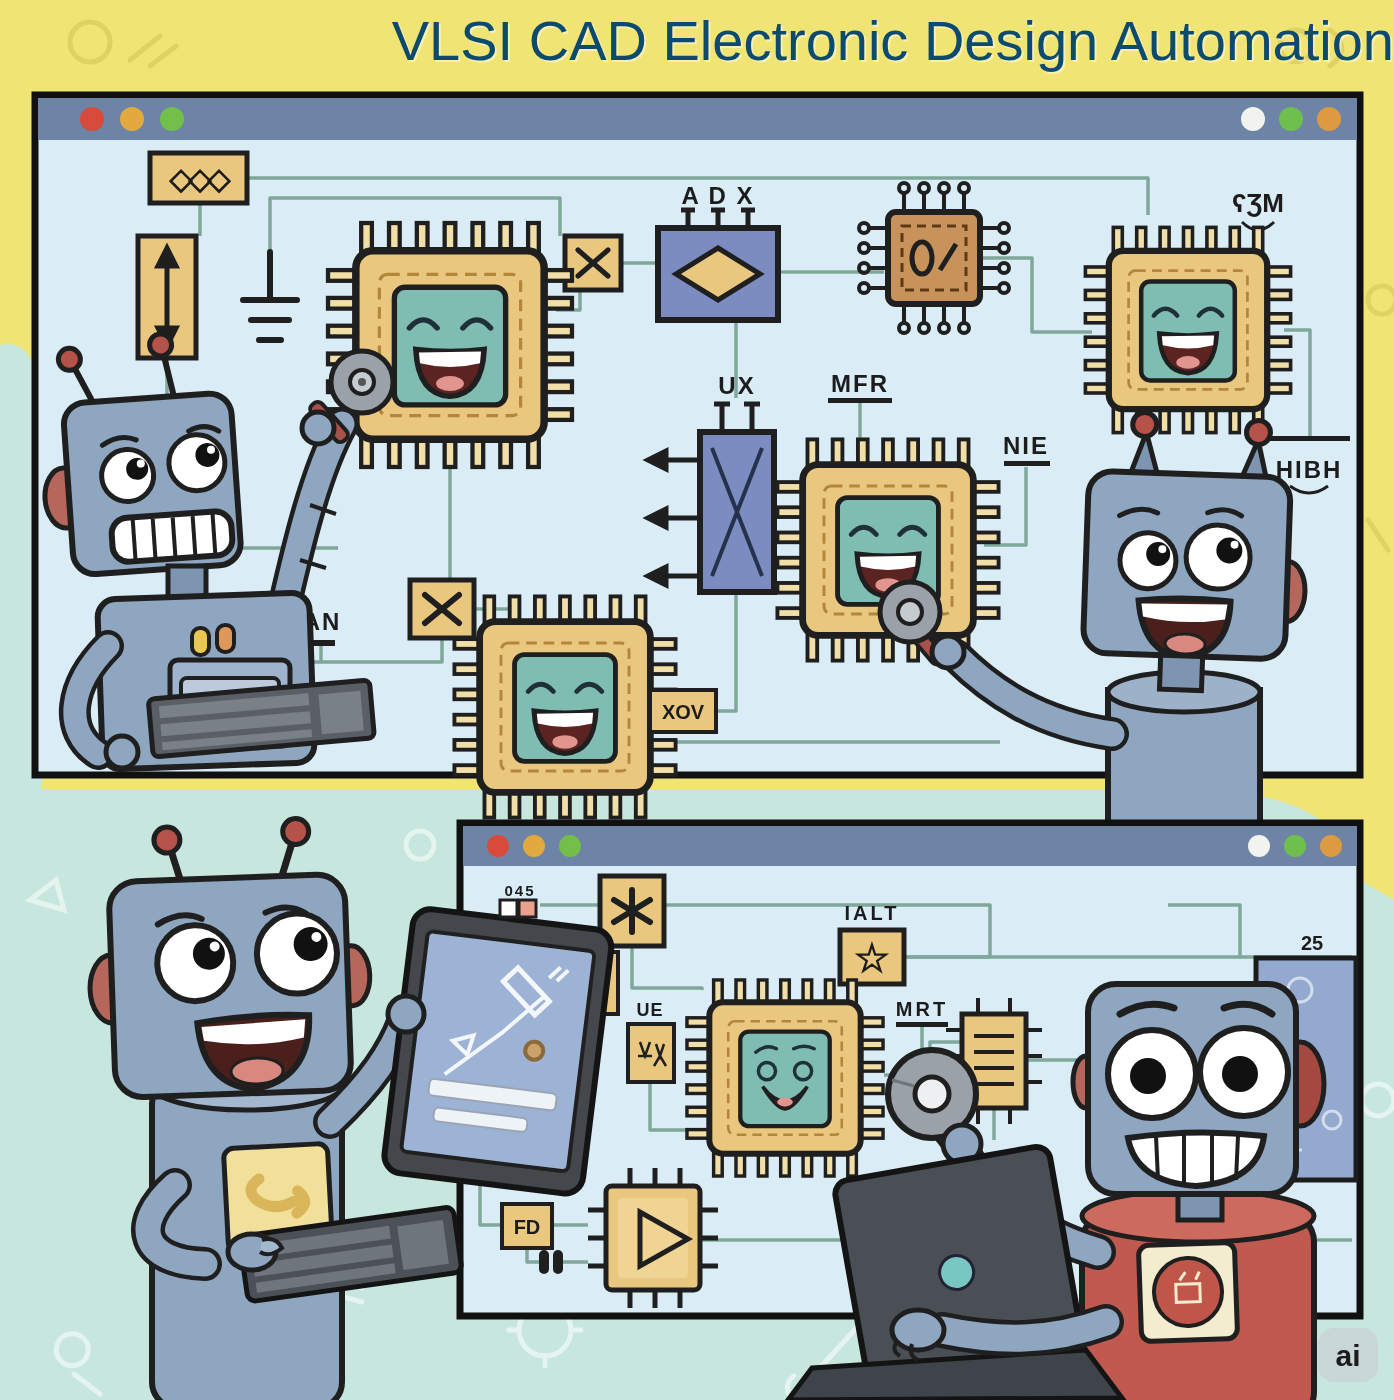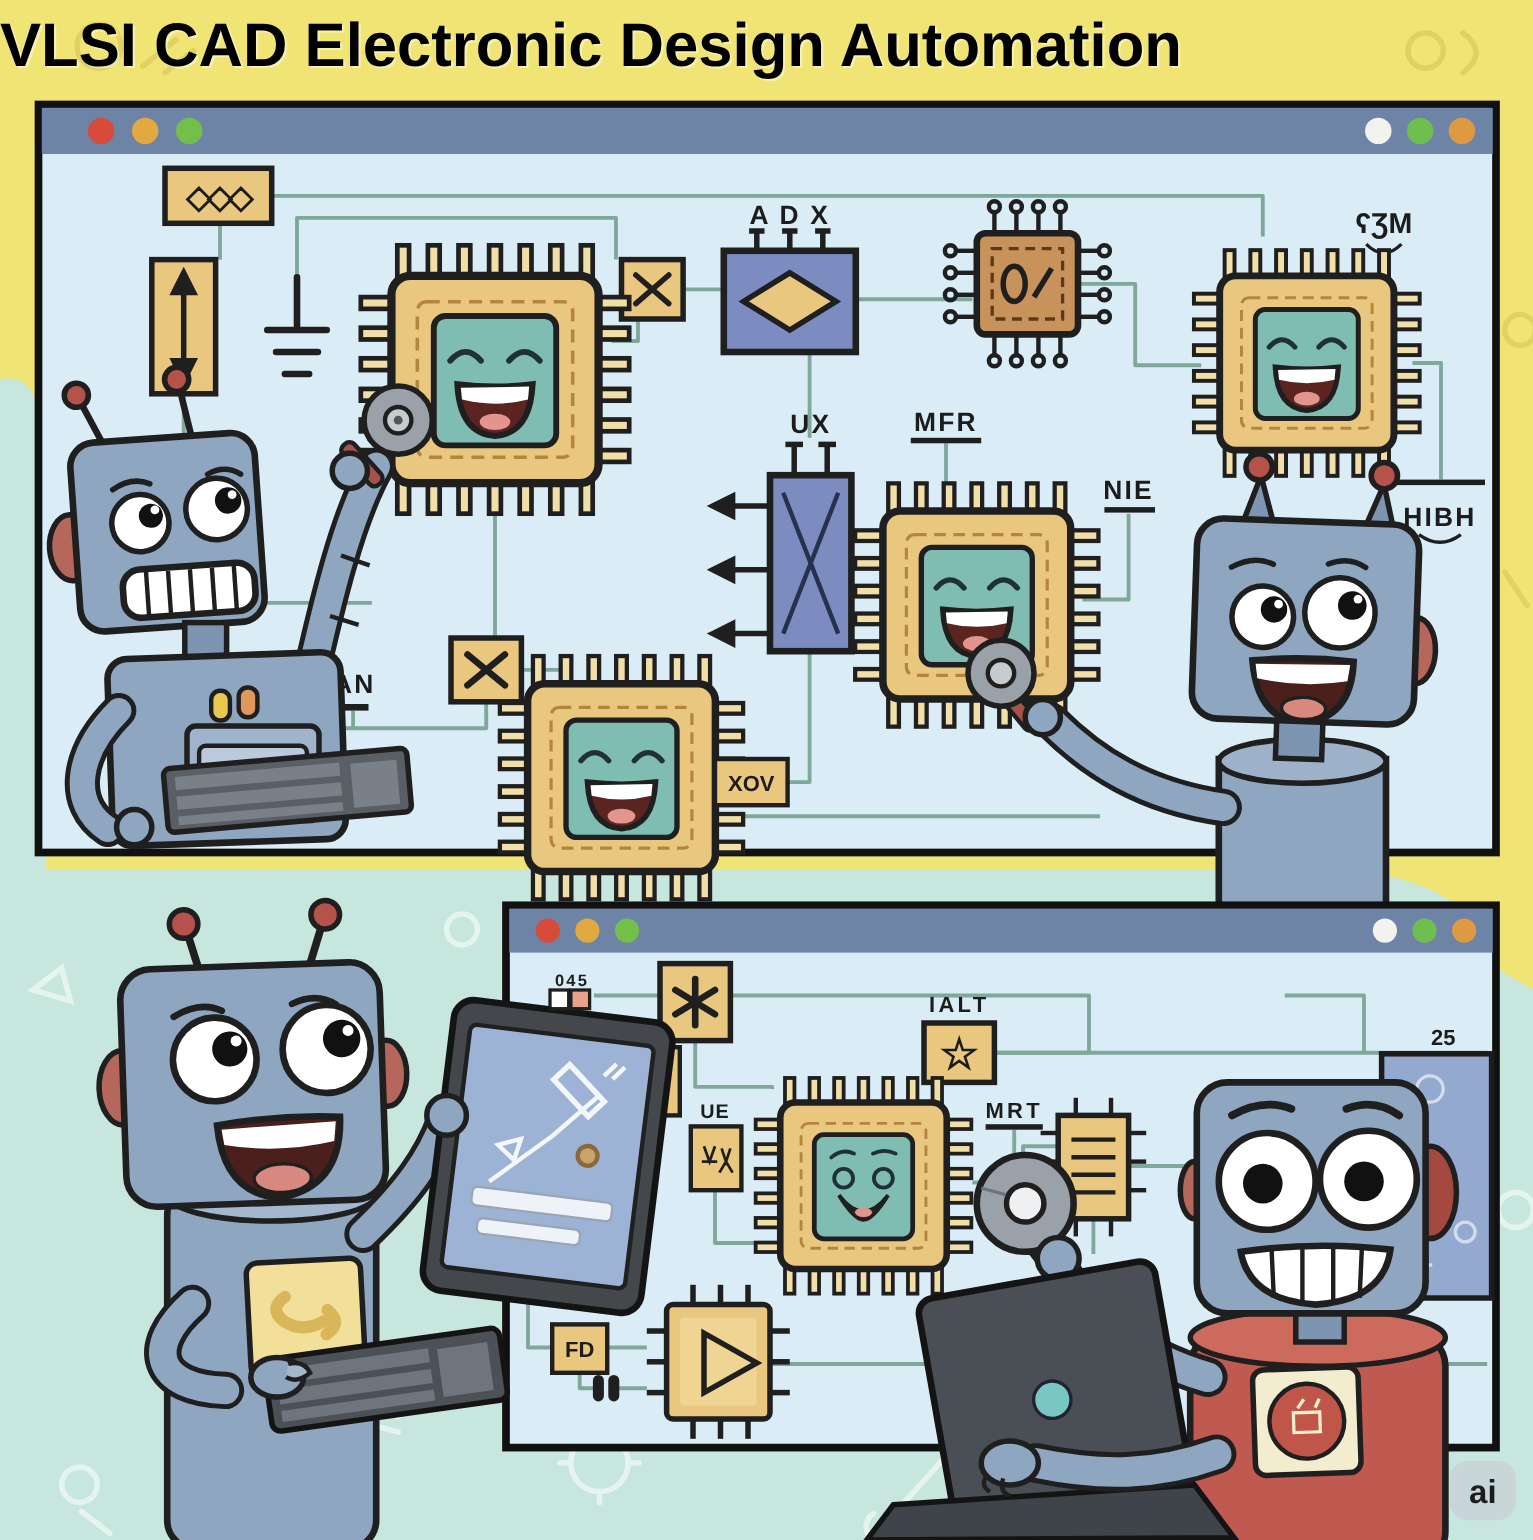--- a/index.html
+++ b/index.html
@@ -1,20 +1,20 @@
 <!DOCTYPE html>
 <html><head>
 <meta charset="utf-8">
 <style>
   html,body{margin:0;padding:0;}
   body{width:1394px;height:1400px;position:relative;overflow:hidden;background:#f0e475;
        font-family:"Liberation Sans",sans-serif;}
   #scene{position:absolute;left:0;top:0;}
-  .title{position:absolute;left:0;top:8px;width:100%;text-align:left;
-         font-size:56px;font-weight:700;letter-spacing:0px;color:#000000;
+  .title{position:absolute;left:0;top:8px;width:100%;text-align:right;
+         font-size:56px;font-weight:400;letter-spacing:0px;color:#0c4a6e;
          text-shadow:2px 2px 0 rgba(255,255,255,.45);}
   text{font-family:"Liberation Sans",sans-serif;font-weight:bold;fill:#1c1c1c;}
   .lbl{font-size:24px;letter-spacing:2px;}
   .lbl-s{font-size:18px;letter-spacing:1px;}
 </style>
 </head>
 <body>
 
 <svg id="scene" width="1394" height="1400" viewBox="0 0 1394 1400">
   <defs>

